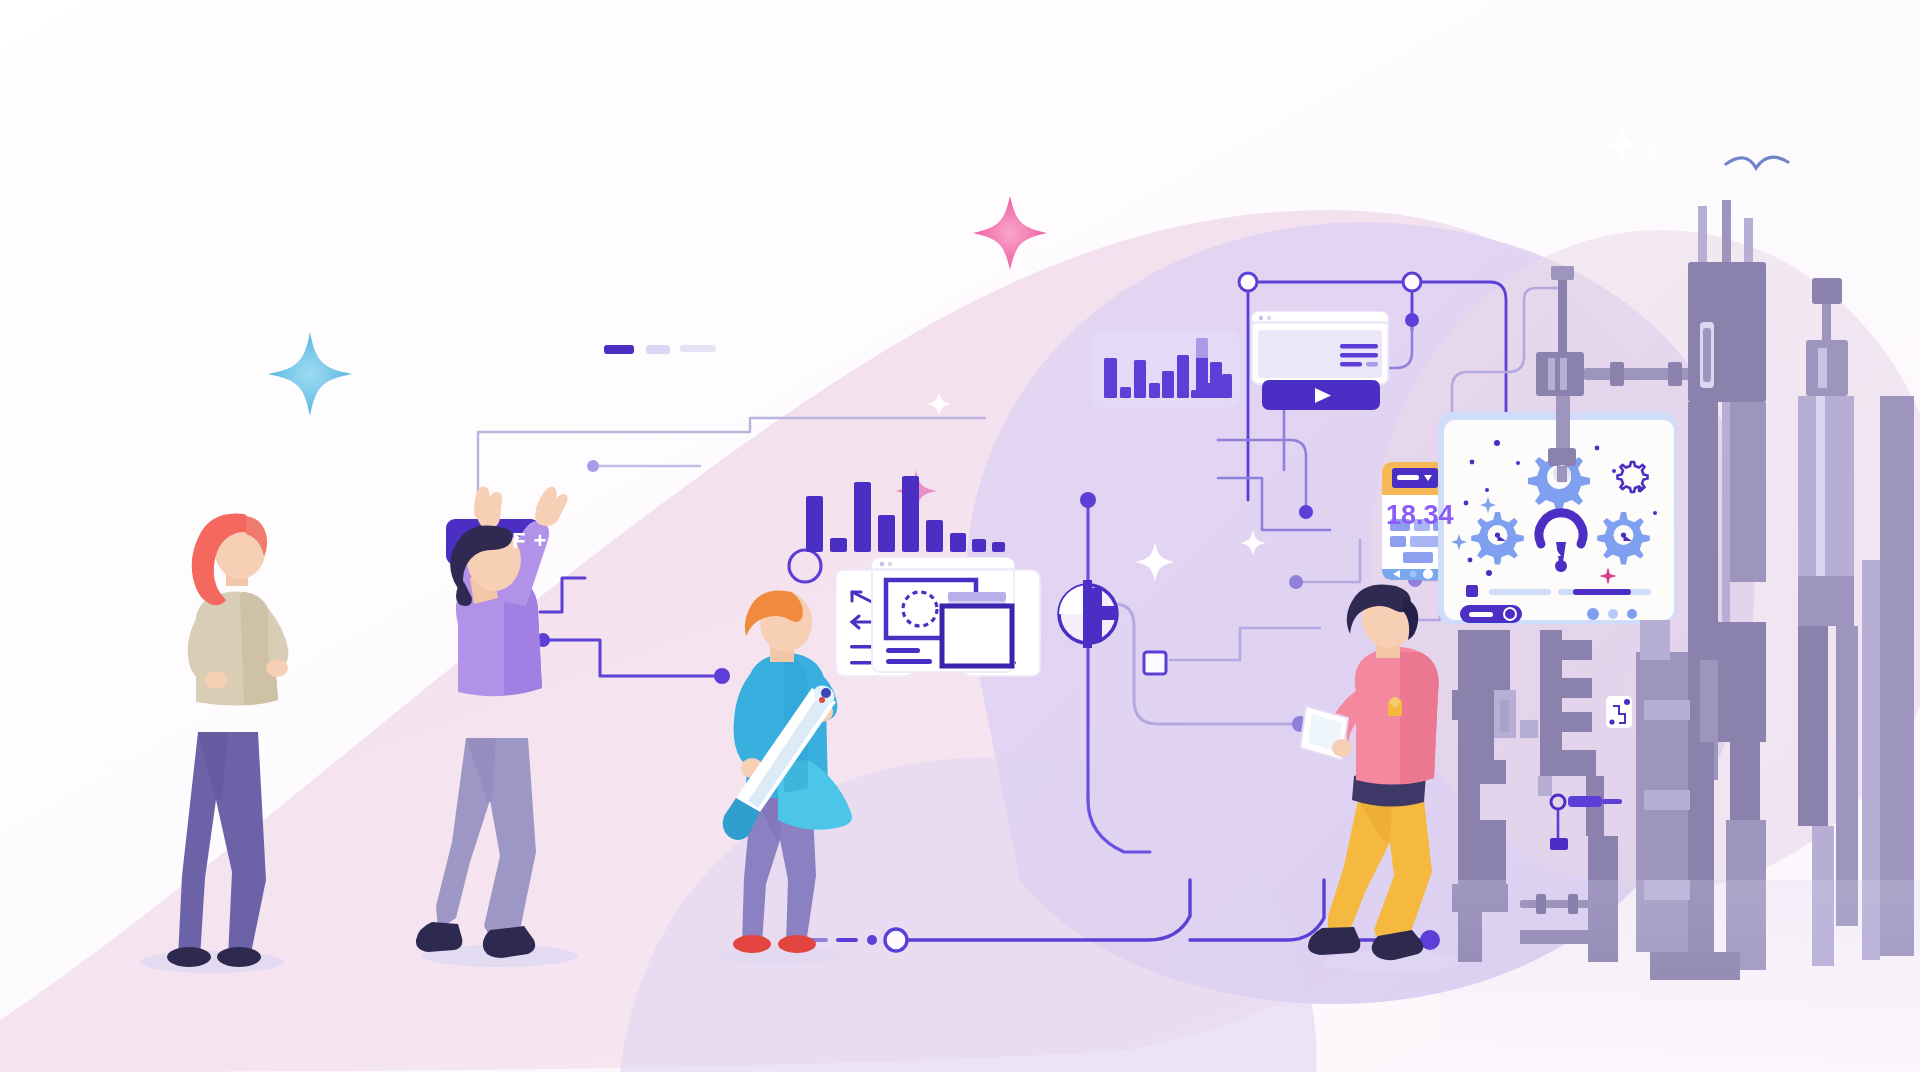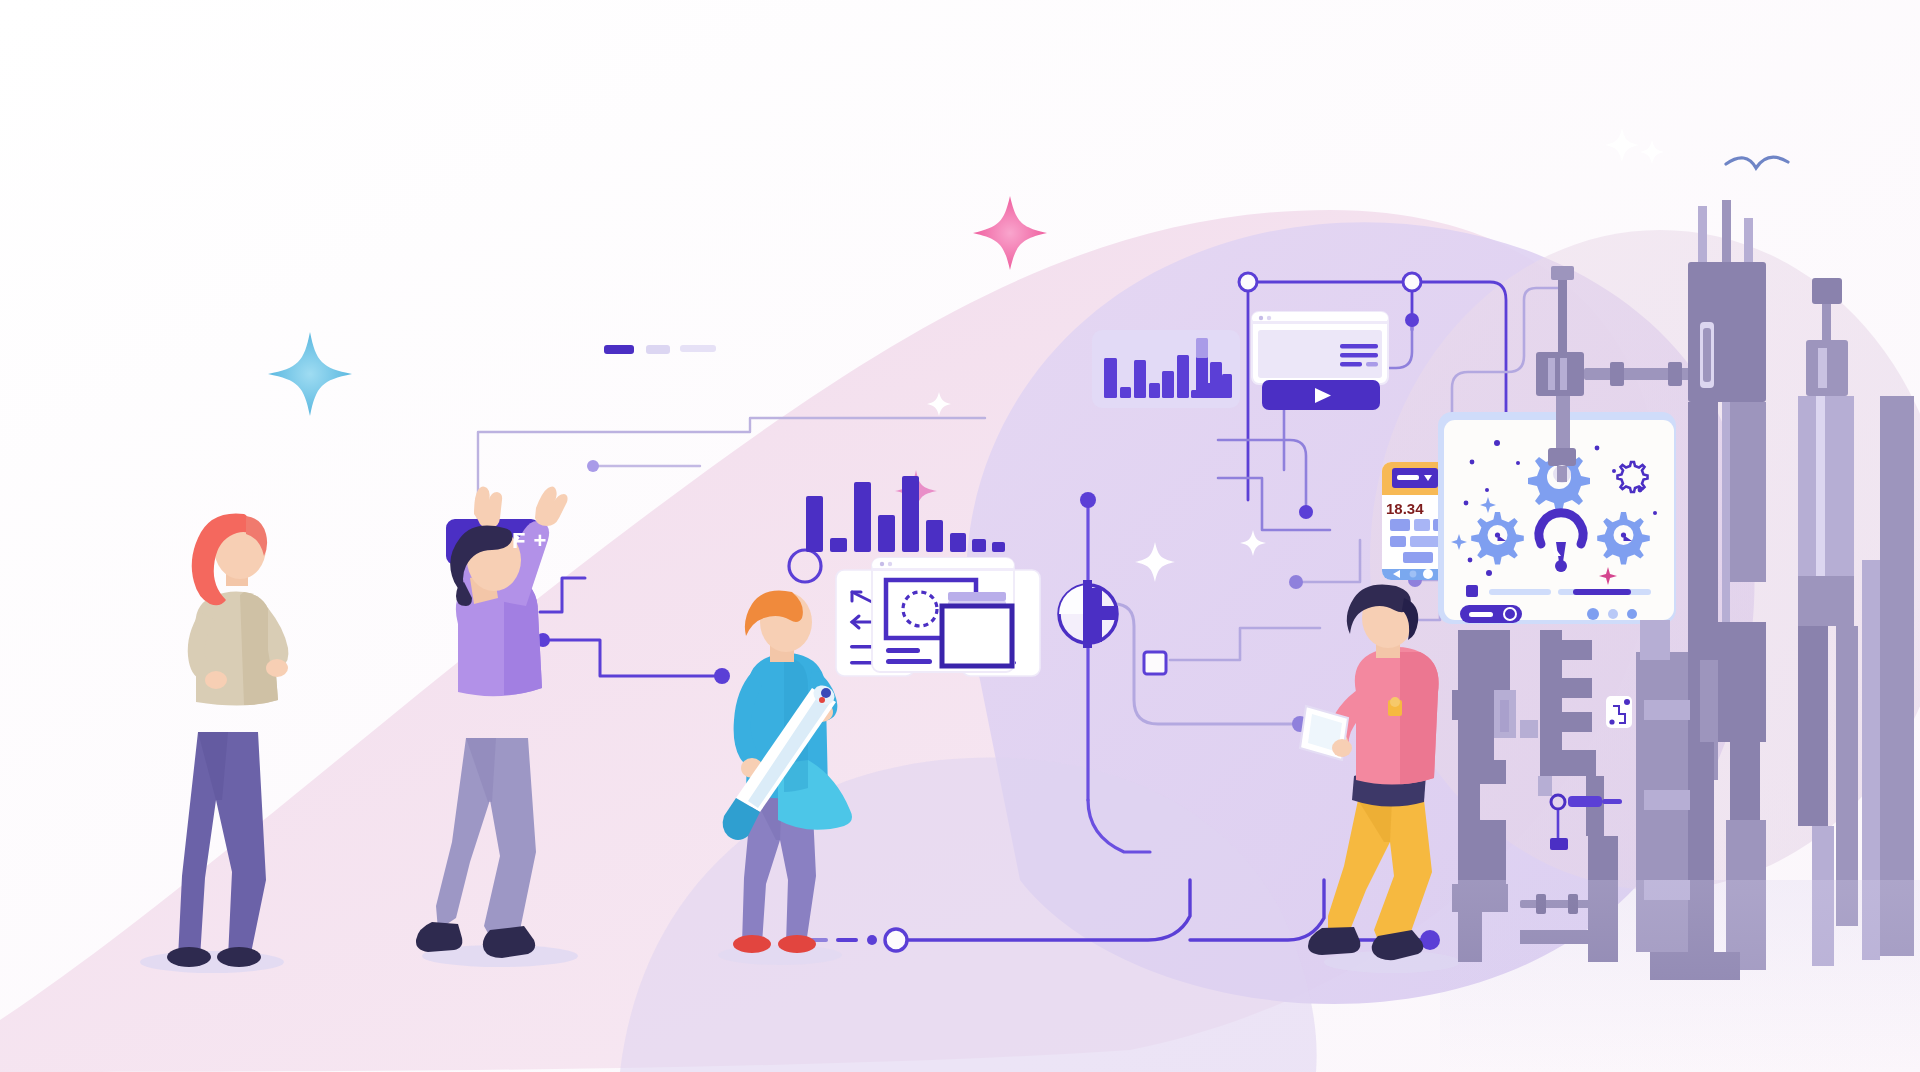--- a/index.html
+++ b/index.html
@@ -1,21 +1,21 @@
 <!DOCTYPE html>
 <html><head>
 <meta charset="utf-8">
 <style>
   html,body{margin:0;padding:0;background:#fff;}
   body{font-family:"Liberation Sans",sans-serif;}
   #stage{position:relative;width:1920px;height:1072px;overflow:hidden;background:#fdfbfd;}
   #stage svg{position:absolute;top:0;left:0;}
   .lbl{position:absolute;font-family:"Liberation Sans",sans-serif;font-weight:bold;color:#fff;pointer-events:none;}
   #badge-text{left:512px;top:528px;font-size:22px;letter-spacing:1px;}
-  #phone-value{left:1386px;top:500px;font-size:15px;color:#7f1d1d;font-weight:bold;}
+  #phone-value{left:1386px;top:500px;font-size:27px;color:#8b5cf6;font-weight:bold;}
 </style>
 </head>
 <body>
 
 <div id="stage">
 
 <svg width="1920" height="1072" viewBox="0 0 1920 1072" xmlns="http://www.w3.org/2000/svg">
   <defs>
     <linearGradient id="bgGrad" x1="0" y1="0" x2="1" y2="1">
       <stop offset="0%" stop-color="#ffffff"></stop>

